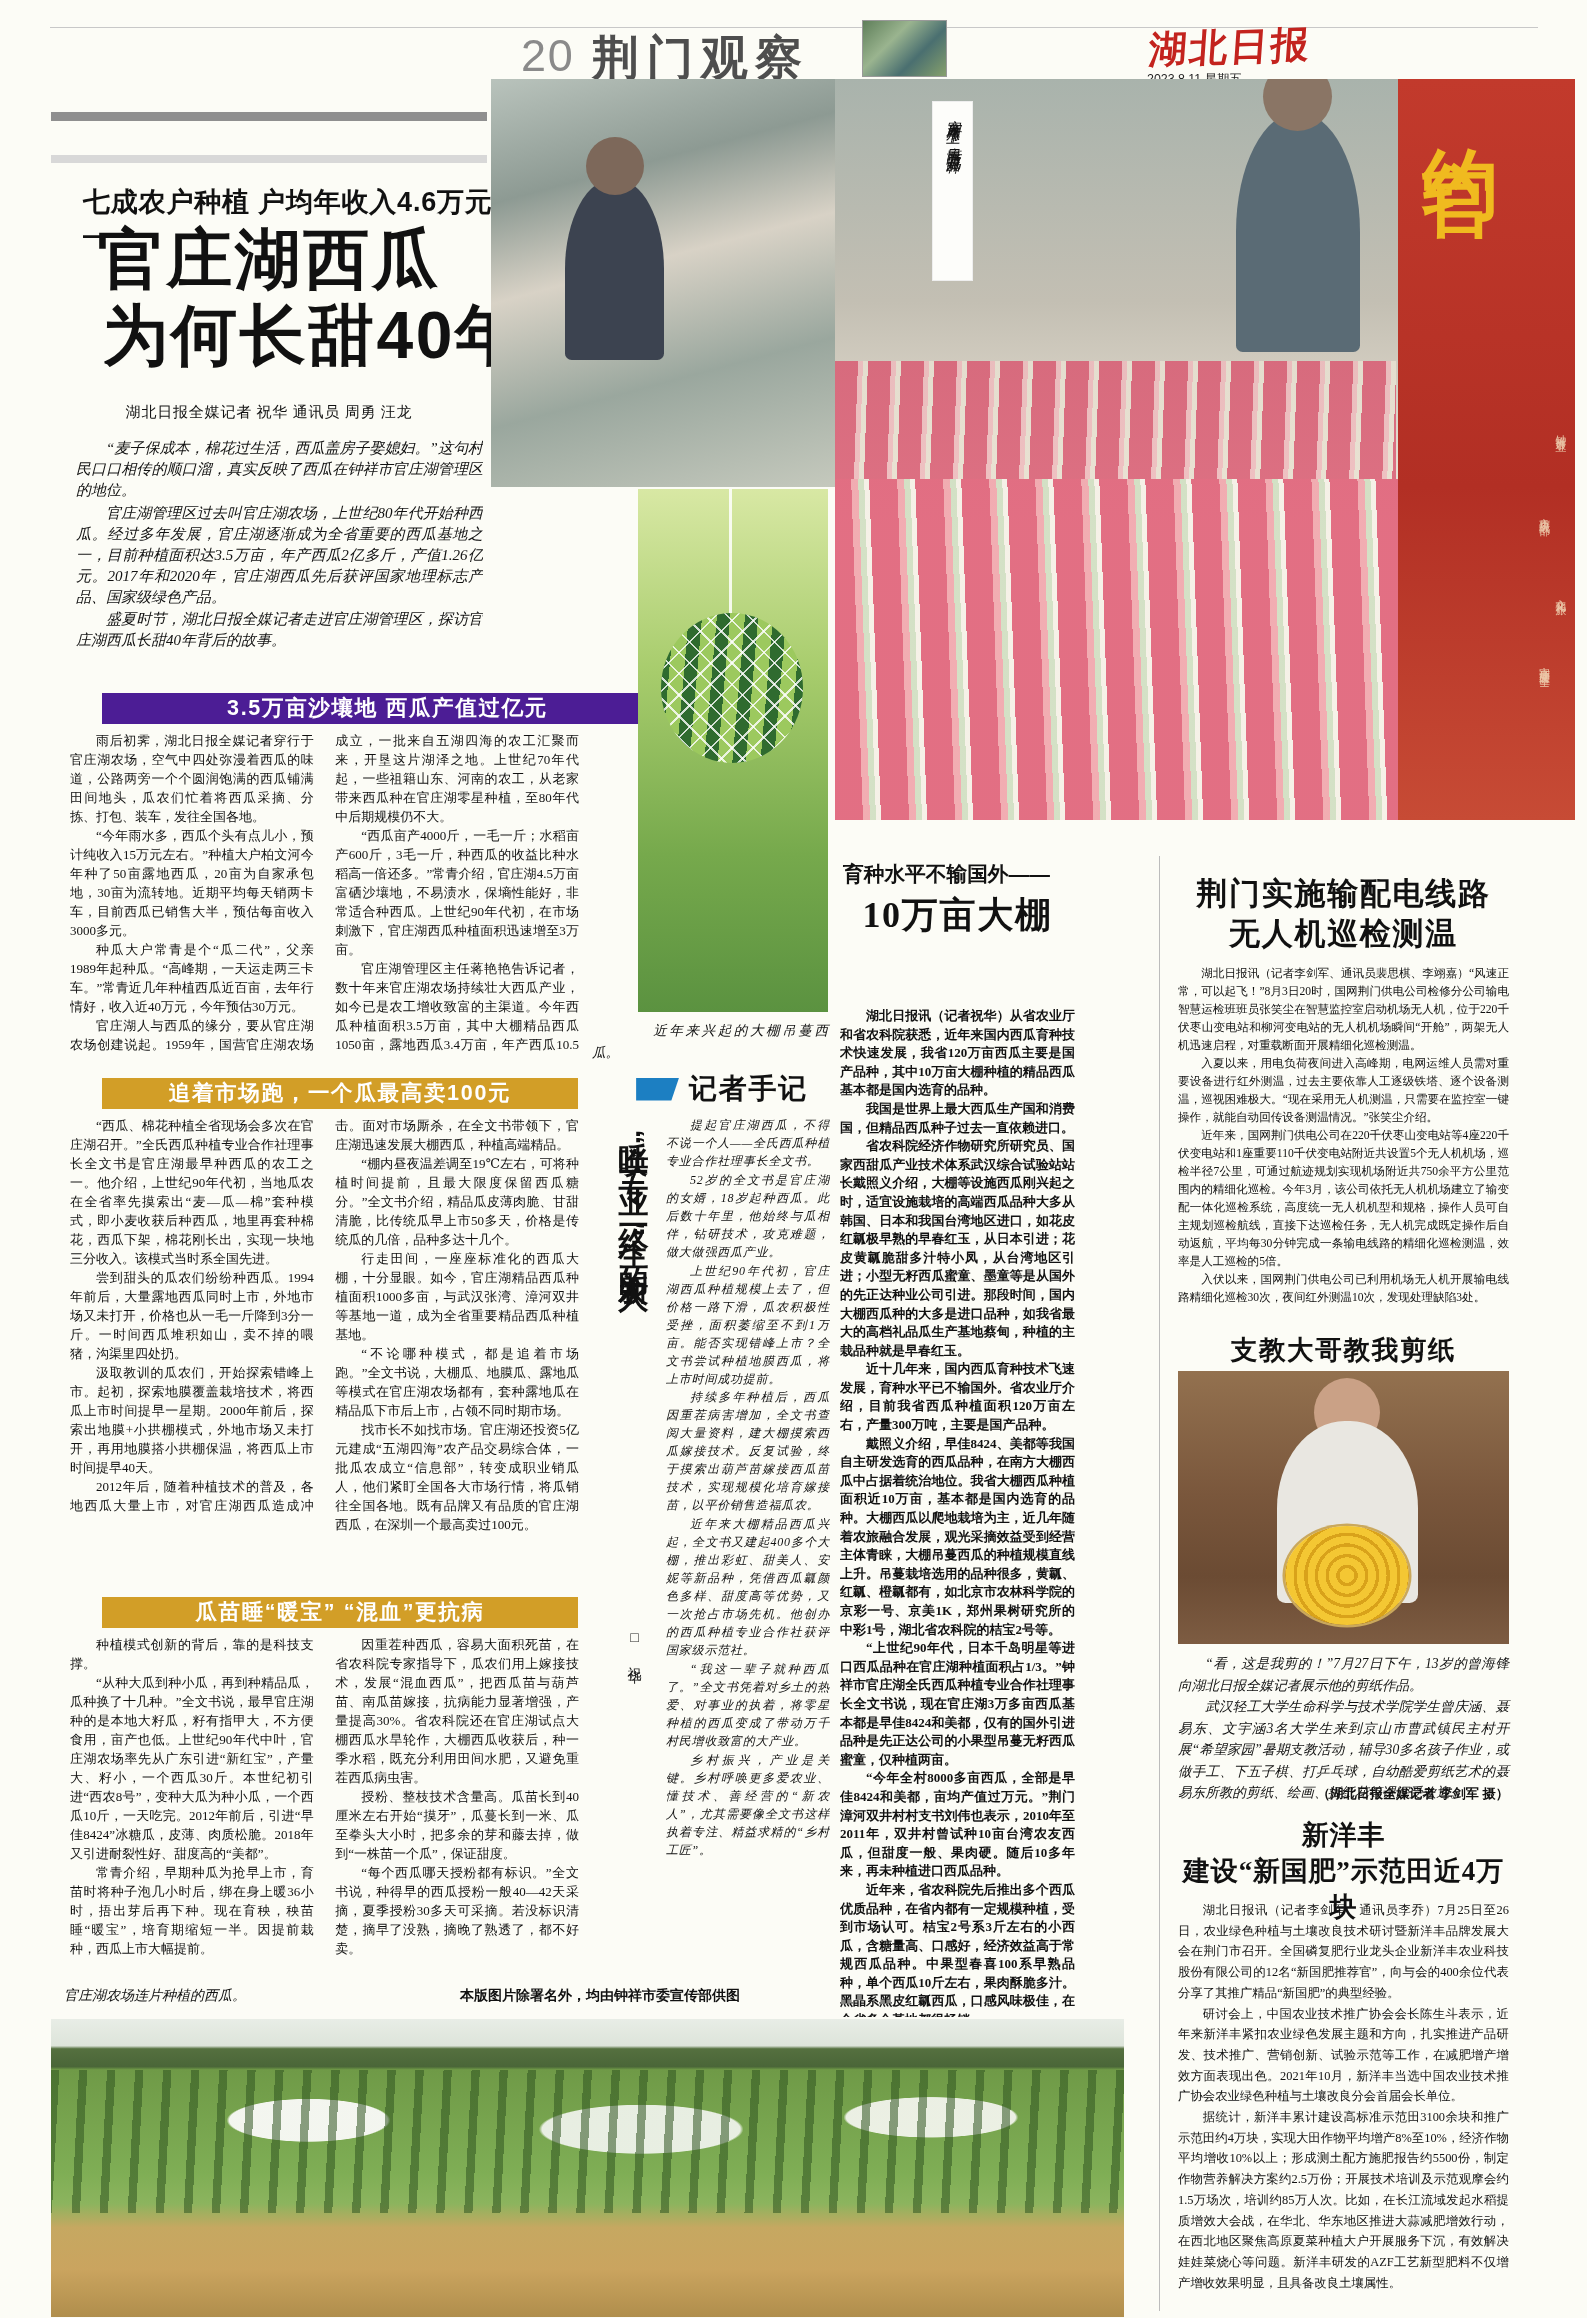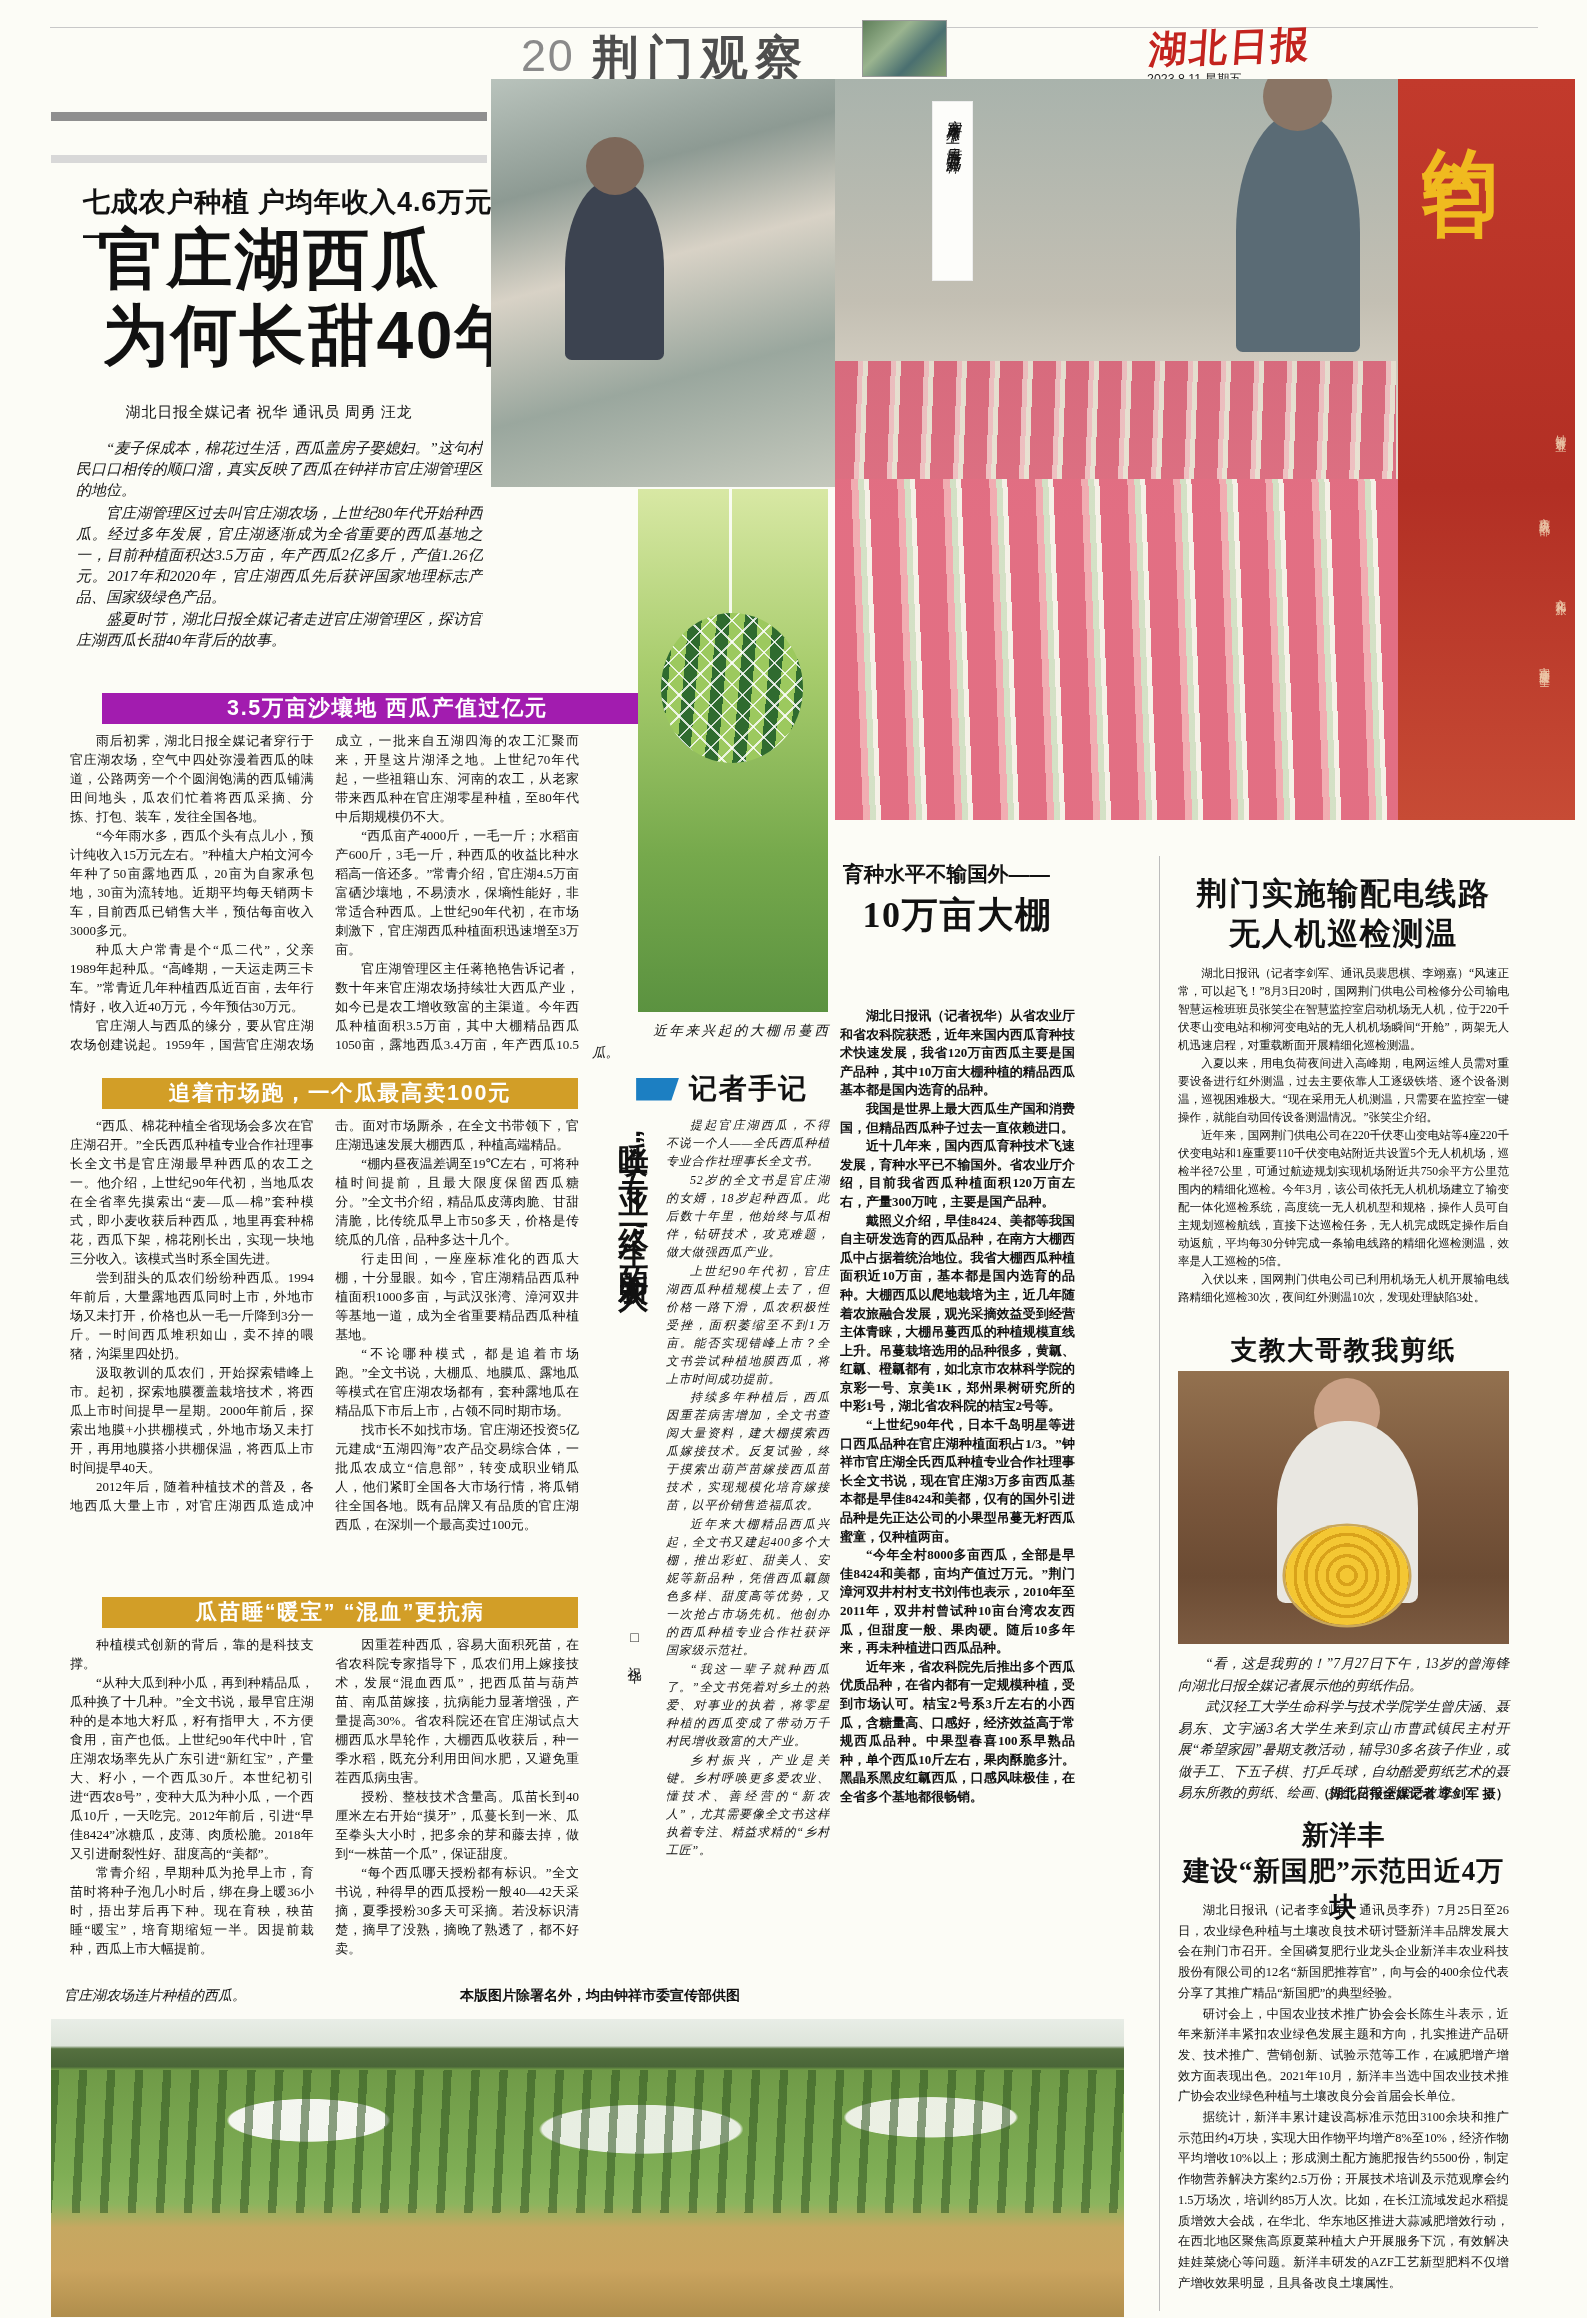--- a/index.html
+++ b/index.html
@@ -113,21 +113,21 @@
   <div class="abs kicker sans" style="left:83px;top:184px;width:436px;">七成农户种植 户均年收入4.6万元——</div>
   <div class="abs bigtitle sans center" style="left:51px;top:225px;width:436px;">官庄湖西瓜</div>
   <div class="abs bigtitle sans center" style="left:51px;top:301px;width:436px;margin-left:44px;">为何长甜40年</div>
   <div class="abs byline center" style="left:51px;top:403px;width:436px;">湖北日报全媒记者 祝华 通讯员 周勇 汪龙</div>
   <div class="abs lead just" style="left:76px;top:438px;width:407px;height:238px;">
       <p>“麦子保成本，棉花过生活，西瓜盖房子娶媳妇。”这句村民口口相传的顺口溜，真实反映了西瓜在钟祥市官庄湖管理区的地位。</p>
       <p>官庄湖管理区过去叫官庄湖农场，上世纪80年代开始种西瓜。经过多年发展，官庄湖逐渐成为全省重要的西瓜基地之一，目前种植面积达3.5万亩，年产西瓜2亿多斤，产值1.26亿元。2017年和2020年，官庄湖西瓜先后获评国家地理标志产品、国家级绿色产品。</p>
       <p>盛夏时节，湖北日报全媒记者走进官庄湖管理区，探访官庄湖西瓜长甜40年背后的故事。</p>
     </div>
 
-  <div class="abs secbar sans" style="left:102px;top:693px;width:571px;background:#a21caf;">3.5万亩沙壤地 西瓜产值过亿元</div>
+  <div class="abs secbar sans" style="left:102px;top:693px;width:571px;background:#4c1d95;">3.5万亩沙壤地 西瓜产值过亿元</div>
   <div class="abs secbody just" style="left:70px;top:731px;width:509px;height:337px;">
       <p>雨后初霁，湖北日报全媒记者穿行于官庄湖农场，空气中四处弥漫着西瓜的味道，公路两旁一个个圆润饱满的西瓜铺满田间地头，瓜农们忙着将西瓜采摘、分拣、打包、装车，发往全国各地。</p>
       <p>“今年雨水多，西瓜个头有点儿小，预计纯收入15万元左右。”种植大户柏文河今年种了50亩露地西瓜，20亩为自家承包地，30亩为流转地。近期平均每天销两卡车，目前西瓜已销售大半，预估每亩收入3000多元。</p>
       <p>种瓜大户常青是个“瓜二代”，父亲1989年起种瓜。“高峰期，一天运走两三卡车。”常青近几年种植西瓜近百亩，去年行情好，收入近40万元，今年预估30万元。</p>
       <p>官庄湖人与西瓜的缘分，要从官庄湖农场创建说起。1959年，国营官庄湖农场成立，一批来自五湖四海的农工汇聚而来，开垦这片湖泽之地。上世纪70年代起，一些祖籍山东、河南的农工，从老家带来西瓜种在官庄湖零星种植，至80年代中后期规模仍不大。</p>
       <p>“西瓜亩产4000斤，一毛一斤；水稻亩产600斤，3毛一斤，种西瓜的收益比种水稻高一倍还多。”常青介绍，官庄湖4.5万亩富硒沙壤地，不易渍水，保墒性能好，非常适合种西瓜。上世纪90年代初，在市场刺激下，官庄湖西瓜种植面积迅速增至3万亩。</p>
       <p>官庄湖管理区主任蒋艳艳告诉记者，数十年来官庄湖农场持续壮大西瓜产业，如今已是农工增收致富的主渠道。今年西瓜种植面积3.5万亩，其中大棚精品西瓜1050亩，露地西瓜3.4万亩，年产西瓜10.5万吨，产值1.26亿元。西瓜种植户1800多户，占农场总户数的69%，去年西瓜种植户均收入4.6万元。</p>
     </div>
 
   <div class="abs secbar sans" style="left:102px;top:1078px;width:476px;background:#d29e27;">追着市场跑，一个瓜最高卖100元</div>
@@ -200,20 +200,21 @@
       <p>近年来大棚精品西瓜兴起，全文书又建起400多个大棚，推出彩虹、甜美人、安妮等新品种，凭借西瓜瓤颜色多样、甜度高等优势，又一次抢占市场先机。他创办的西瓜种植专业合作社获评国家级示范社。</p>
       <p>“我这一辈子就种西瓜了。”全文书凭着对乡土的热爱、对事业的执着，将零星种植的西瓜变成了带动万千村民增收致富的大产业。</p>
       <p>乡村振兴，产业是关键。乡村呼唤更多爱农业、懂技术、善经营的“新农人”，尤其需要像全文书这样执着专注、精益求精的“乡村工匠”。</p>
     </div>
 
   <div class="abs sidekicker sans" style="left:843px;top:860px;width:231px;">育种水平不输国外——</div>
   <div class="abs sidetitle serif center" style="left:840px;top:891px;width:235px;">10万亩大棚</div>
   <div class="abs colbody just" style="left:840px;top:1007px;width:235px;height:1010px;font-weight:bold;">
       <p>湖北日报讯（记者祝华）从省农业厅和省农科院获悉，近年来国内西瓜育种技术快速发展，我省120万亩西瓜主要是国产品种，其中10万亩大棚种植的精品西瓜基本都是国内选育的品种。</p>
       <p>我国是世界上最大西瓜生产国和消费国，但精品西瓜种子过去一直依赖进口。</p>
+      <p>省农科院经济作物研究所研究员、国家西甜瓜产业技术体系武汉综合试验站站长戴照义介绍，大棚等设施西瓜刚兴起之时，适宜设施栽培的高端西瓜品种大多从韩国、日本和我国台湾地区进口，如花皮红瓤极早熟的早春红玉，从日本引进；花皮黄瓤脆甜多汁特小凤，从台湾地区引进；小型无籽西瓜蜜童、墨童等是从国外的先正达种业公司引进。那段时间，国内大棚西瓜种的大多是进口品种，如我省最大的高档礼品瓜生产基地蔡甸，种植的主栽品种就是早春红玉。</p>
       <p>近十几年来，国内西瓜育种技术飞速发展，育种水平已不输国外。省农业厅介绍，目前我省西瓜种植面积120万亩左右，产量300万吨，主要是国产品种。</p>
       <p>戴照义介绍，早佳8424、美都等我国自主研发选育的西瓜品种，在南方大棚西瓜中占据着统治地位。我省大棚西瓜种植面积近10万亩，基本都是国内选育的品种。大棚西瓜以爬地栽培为主，近几年随着农旅融合发展，观光采摘效益受到经营主体青睐，大棚吊蔓西瓜的种植规模直线上升。吊蔓栽培选用的品种很多，黄瓤、红瓤、橙瓤都有，如北京市农林科学院的京彩一号、京美1K，郑州果树研究所的中彩1号，湖北省农科院的桔宝2号等。</p>
       <p>“上世纪90年代，日本千岛明星等进口西瓜品种在官庄湖种植面积占1/3。”钟祥市官庄湖全氏西瓜种植专业合作社理事长全文书说，现在官庄湖3万多亩西瓜基本都是早佳8424和美都，仅有的国外引进品种是先正达公司的小果型吊蔓无籽西瓜蜜童，仅种植两亩。</p>
       <p>“今年全村8000多亩西瓜，全部是早佳8424和美都，亩均产值过万元。”荆门漳河双井村村支书刘伟也表示，2010年至2011年，双井村曾试种10亩台湾农友西瓜，但甜度一般、果肉硬。随后10多年来，再未种植进口西瓜品种。</p>
       <p>近年来，省农科院先后推出多个西瓜优质品种，在省内都有一定规模种植，受到市场认可。桔宝2号系3斤左右的小西瓜，含糖量高、口感好，经济效益高于常规西瓜品种。中果型春喜100系早熟品种，单个西瓜10斤左右，果肉酥脆多汁。黑晶系黑皮红瓤西瓜，口感风味极佳，在全省多个基地都很畅销。</p>
     </div>
 
   <div class="abs vdiv" style="left:1159px;top:856px;height:1455px;"></div>
 
   <div class="abs dronetitle serif center" style="left:1178px;top:873px;width:331px;">荆门实施输配电线路</div>

